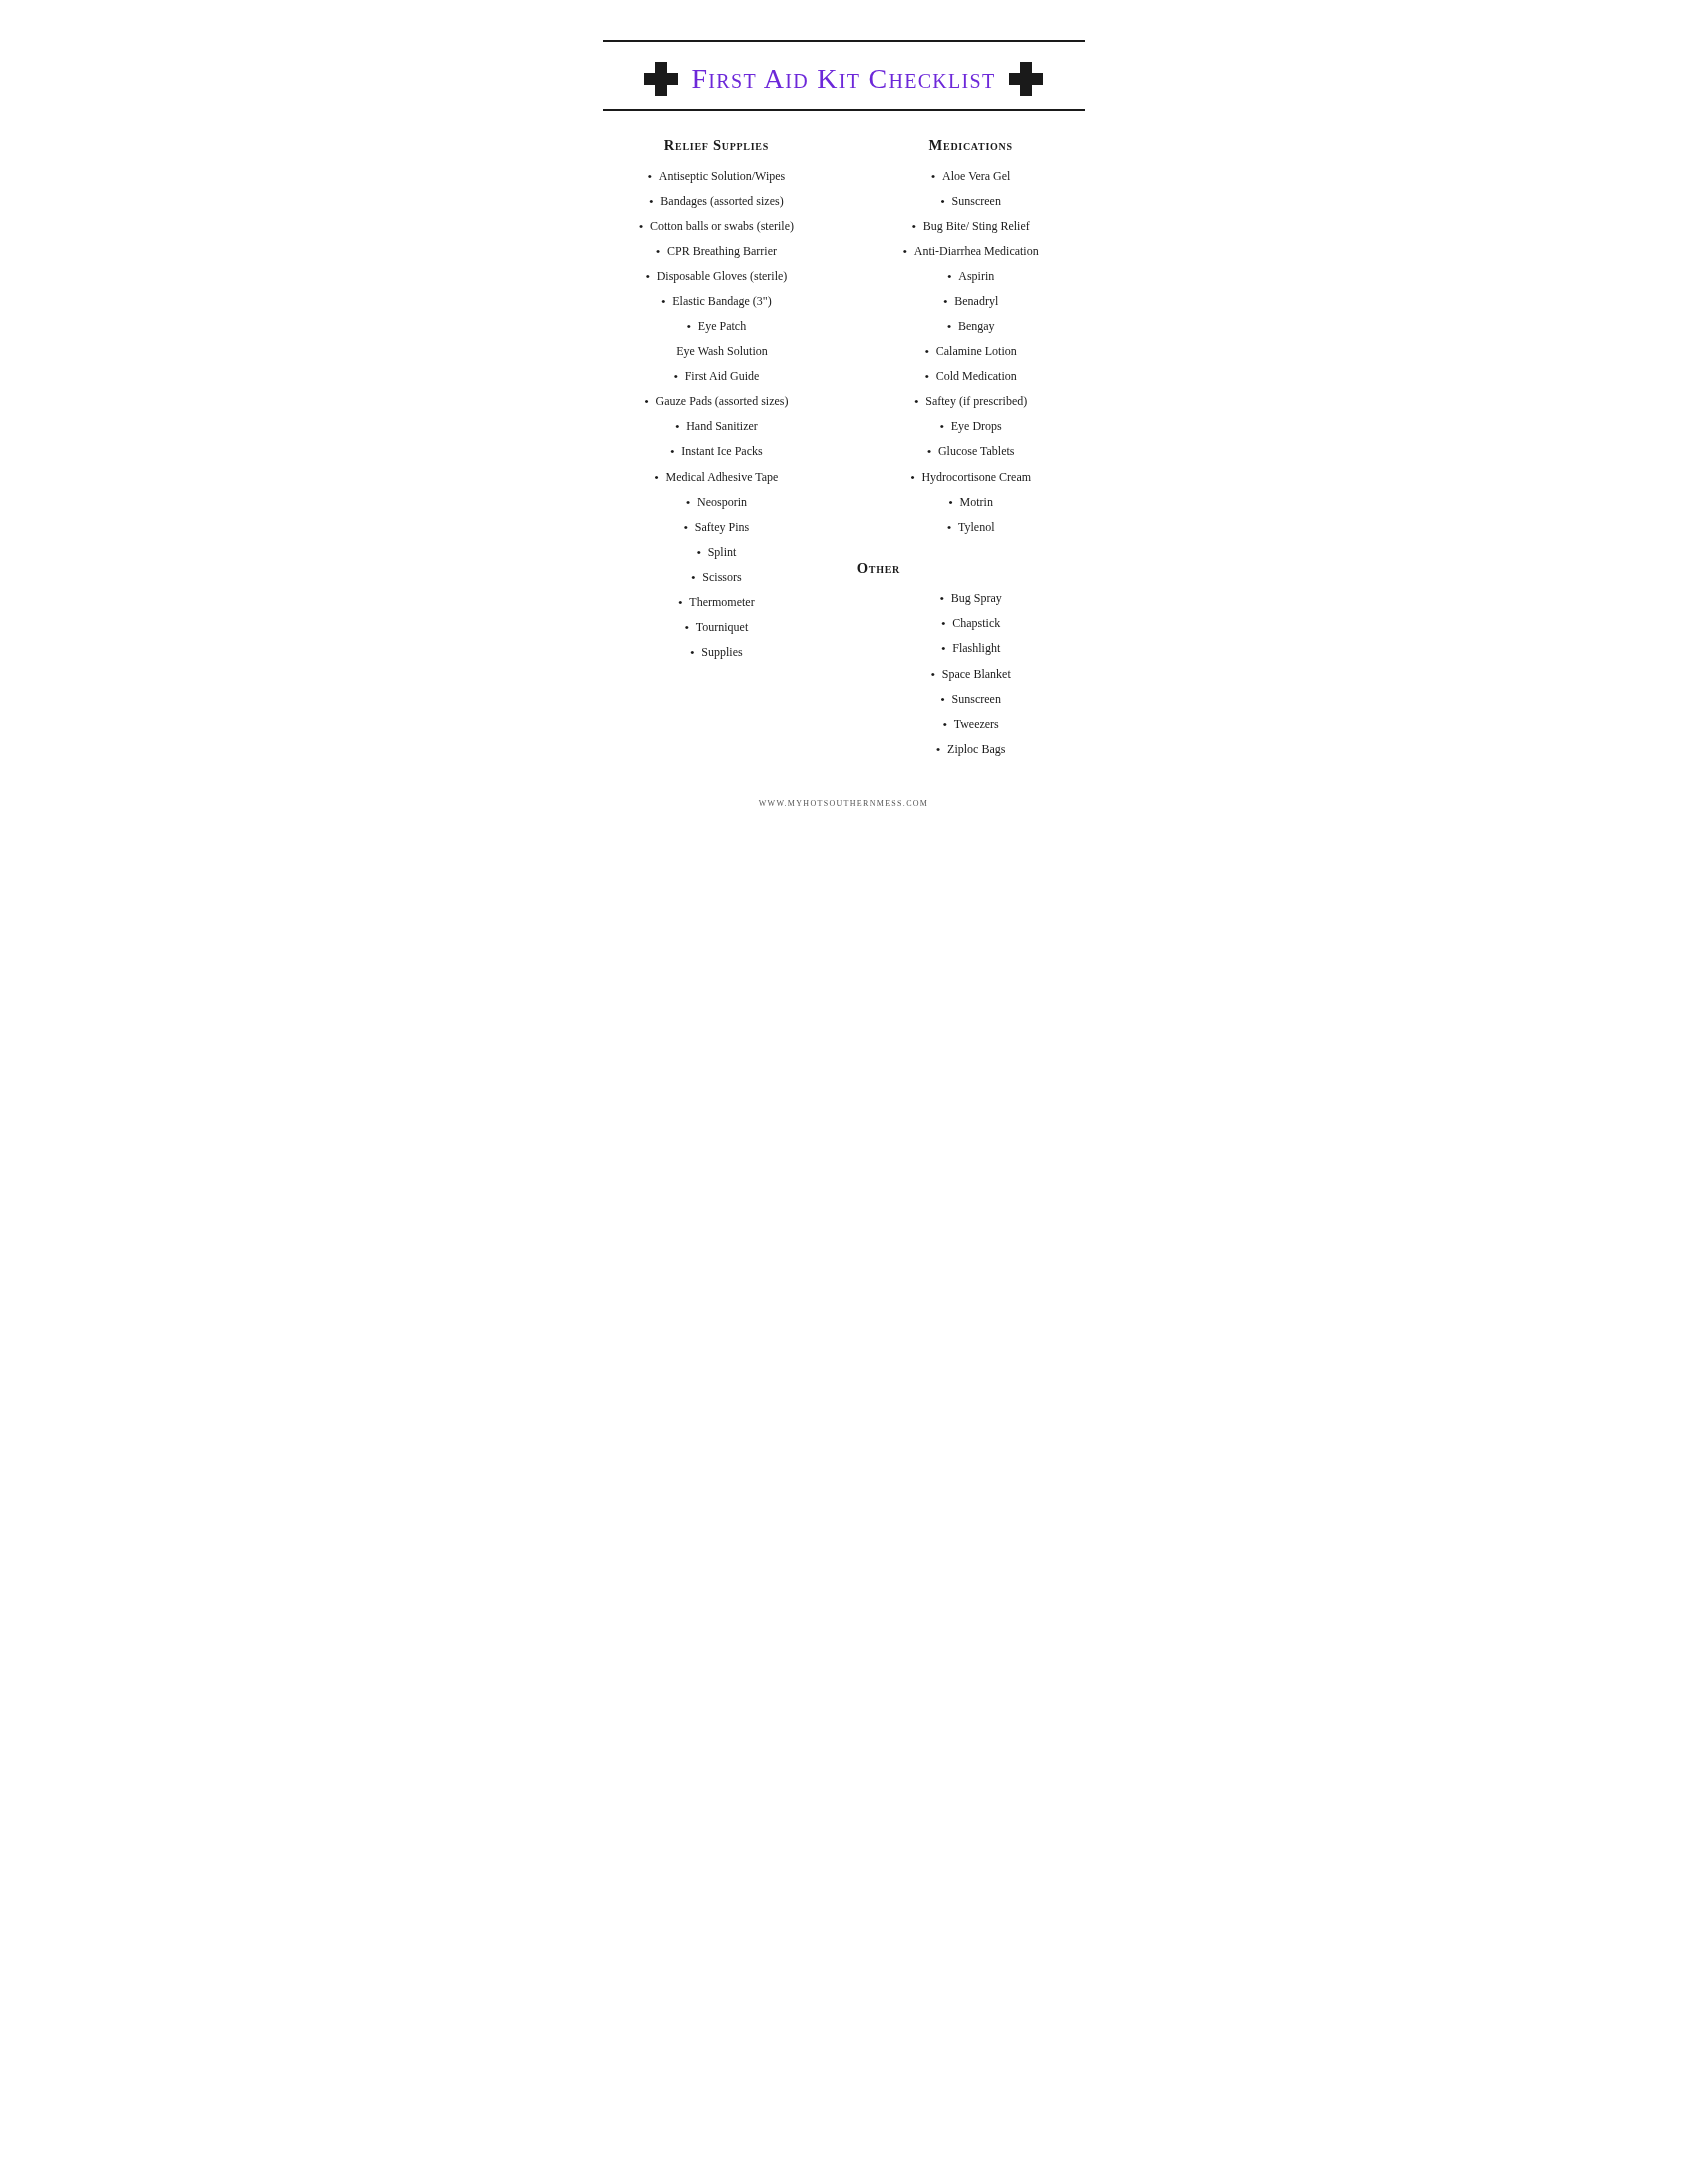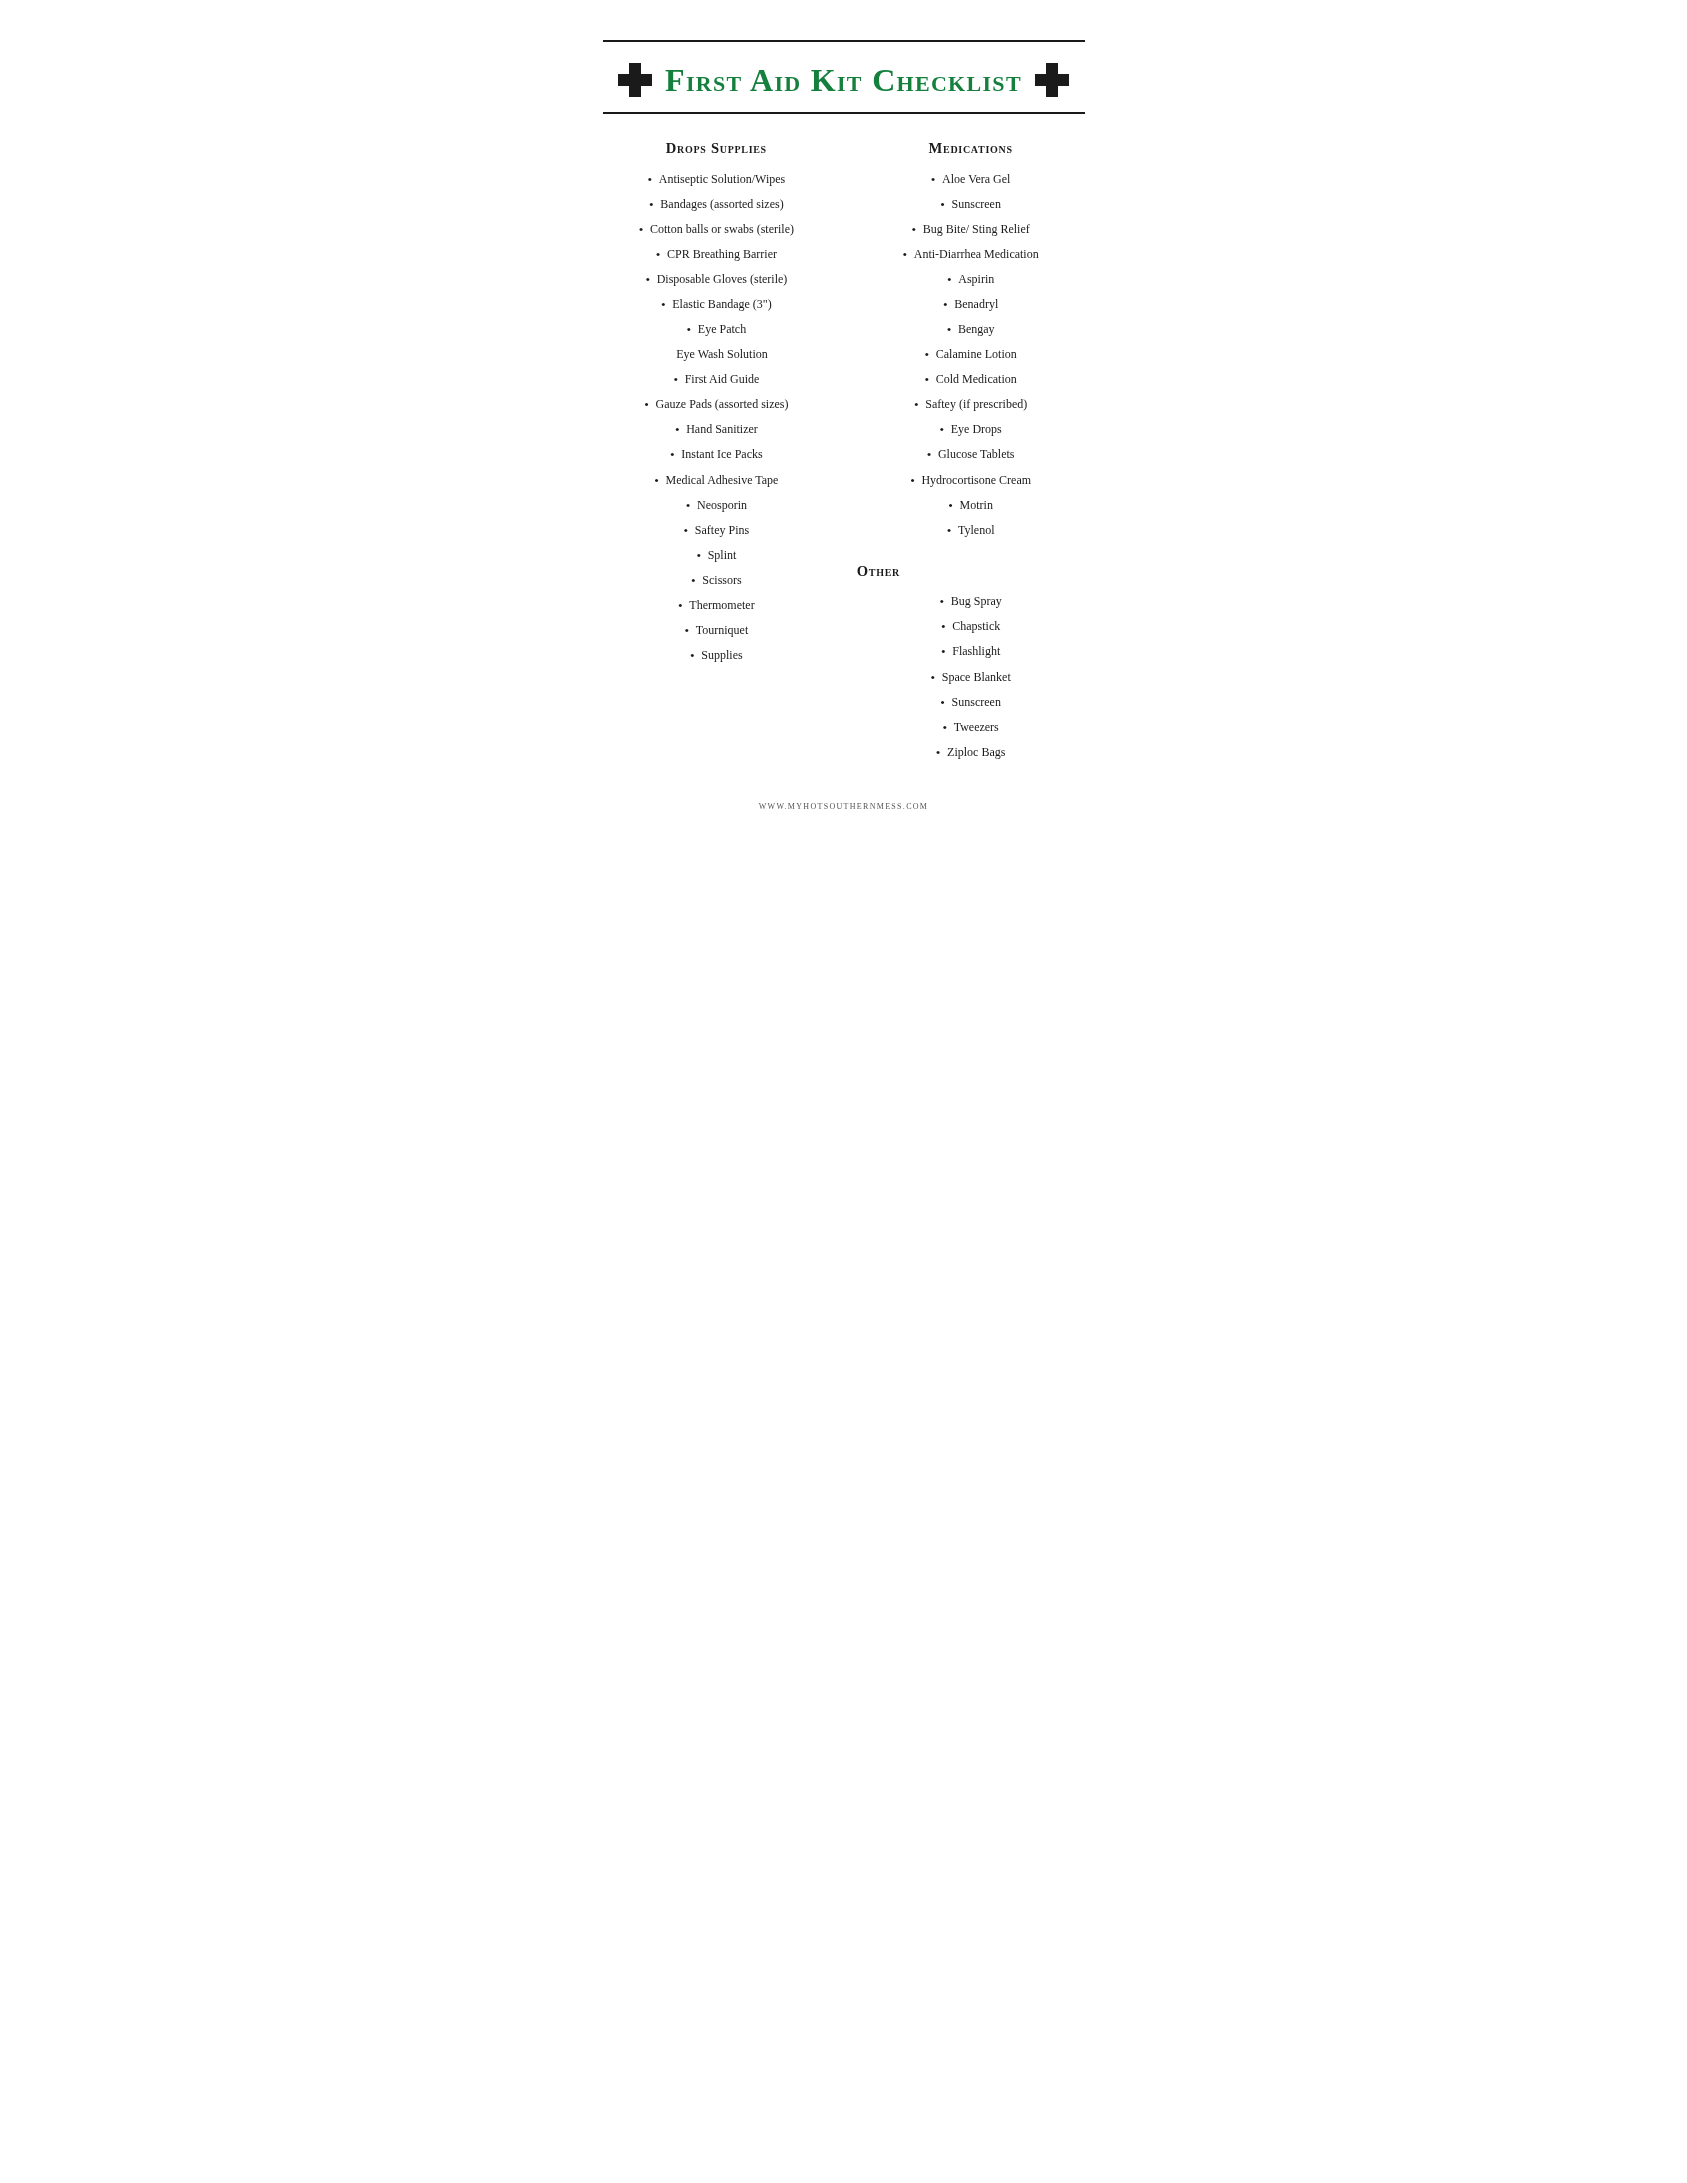--- a/index.html
+++ b/index.html
@@ -53,27 +53,27 @@
     }
 
     .cross-shape::after {
       width: 34px;
       height: 12px;
       left: 0;
       top: 11.2px;
     }
 
     .page-title {
-      font-size: 32px;
-      font-weight: 700;
+      font-size: 28px;
+      font-weight: 400;
       letter-spacing: 1.3px;
       text-transform: capitalize;
       font-variant: small-caps;
       font-family: Georgia, serif;
-      color: #15803d;
+      color: #6d28d9;
     }
 
     .bottom-line {
       border-top: 2px double #1a1a1a;
       margin-bottom: 26.5px;
     }
 
     .content-area {
       display: flex;
       gap: 26.5px;
@@ -157,21 +157,21 @@
   <div class="cross-shape"></div>
   <h1 class="page-title">First Aid Kit Checklist</h1>
   <div class="cross-shape"></div>
 </div>
 
 <div class="bottom-line"></div>
 
 <div class="content-area">
 
   <div class="column">
-    <div class="section-heading">Drops Supplies</div>
+    <div class="section-heading">Relief Supplies</div>
     <ul class="item-list">
     <li>
           <span class="bullet">•</span>
           <span class="item-text">Antiseptic Solution/Wipes</span>
         </li>
         <li>
           <span class="bullet">•</span>
           <span class="item-text">Bandages (assorted sizes)</span>
         </li>
         <li>

